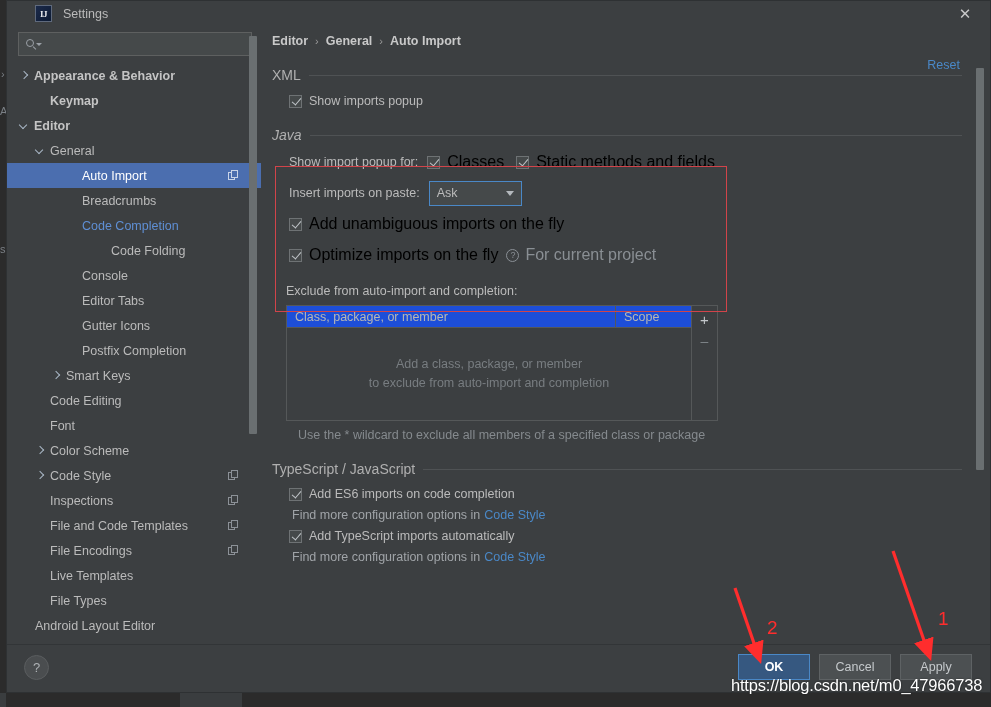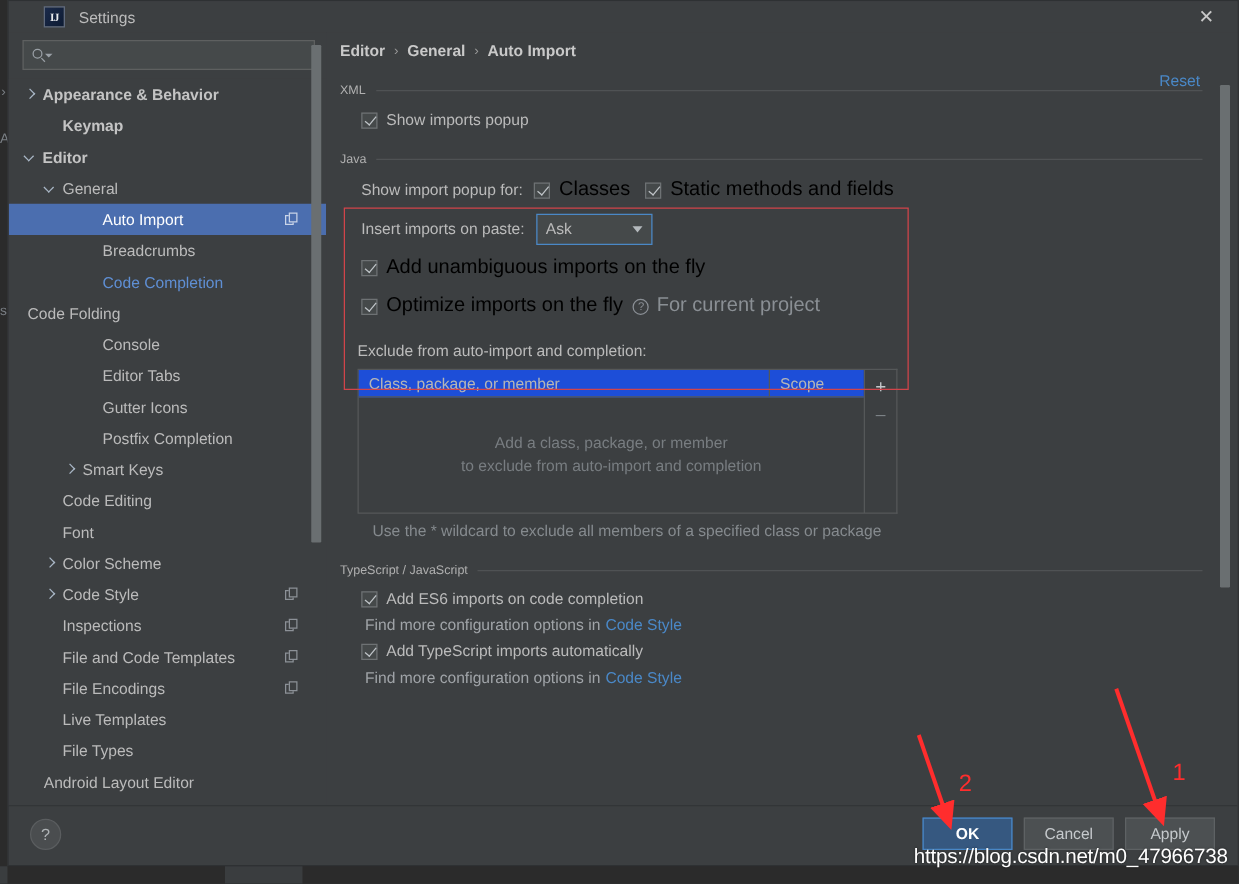--- a/index.html
+++ b/index.html
@@ -265,21 +265,21 @@
   }
 
   .group-head {
     display: flex;
     align-items: center;
     margin-top: 14px;
     margin-bottom: 6px;
   }
   .group-head .label {
     color: #b0b0b0;
-    font-size: 10px;
+    font-size: 14px;
     white-space: nowrap;
     padding-right: 8px;
   }
   .group-head .rule {
     flex: 1;
     height: 1px;
     background: #4f5254;
   }
 
   .row {
@@ -569,21 +569,21 @@
               </span>
             </div>
             <div class="tree-item" style="padding-left: 60px;">
               <span class="arrow"></span>
               <span>Breadcrumbs</span>
             </div>
             <div class="tree-item modified" style="padding-left: 60px;">
               <span class="arrow"></span>
               <span>Code Completion</span>
             </div>
-            <div class="tree-item" style="">
+            <div class="tree-item" style="padding-left: 60px; gap: 29px;">
               <span class="arrow"></span>
               <span>Code Folding</span>
             </div>
             <div class="tree-item" style="padding-left: 60px;">
               <span class="arrow"></span>
               <span>Console</span>
             </div>
             <div class="tree-item" style="padding-left: 60px;">
               <span class="arrow"></span>
               <span>Editor Tabs</span>
@@ -677,21 +677,21 @@
 
           <div class="group-head">
             <div class="label">XML</div>
             <div class="rule"></div>
           </div>
           <div class="row" style="padding-left:17px; height:24px;">
             <div class="cb checked"></div>
             <div class="cb-label">Show imports popup</div>
           </div>
 
-          <div class="group-head" style="">
+          <div class="group-head" style="font-style:italic;">
             <div class="label">Java</div>
             <div class="rule"></div>
           </div>
 
           <div class="java-rows">
             <div class="line" style="height:26px;">
               <span class="spacer-lbl">Show import popup for:</span>
               <div class="cb checked"></div>
               <span class="cb-label" style="margin-right:12px;">Classes</span>
               <div class="cb checked"></div>

